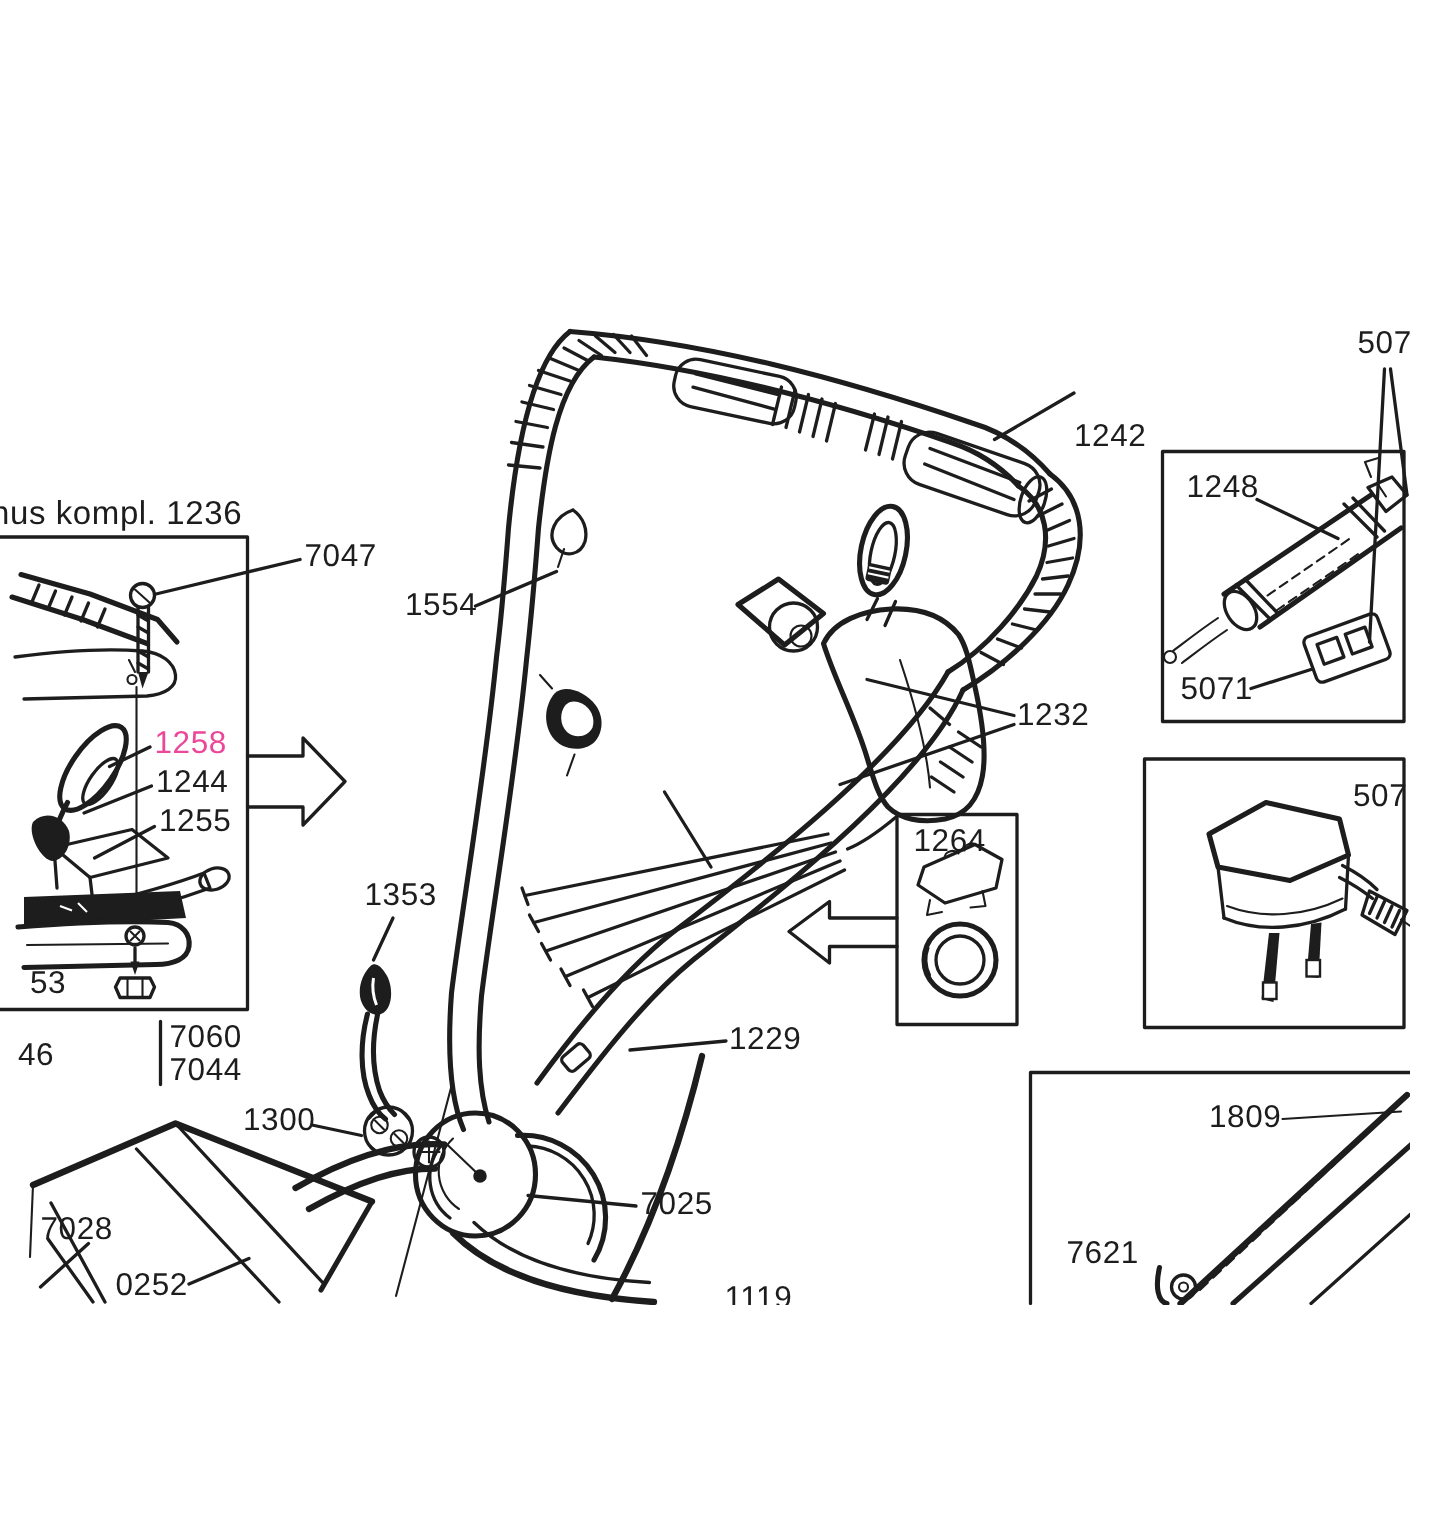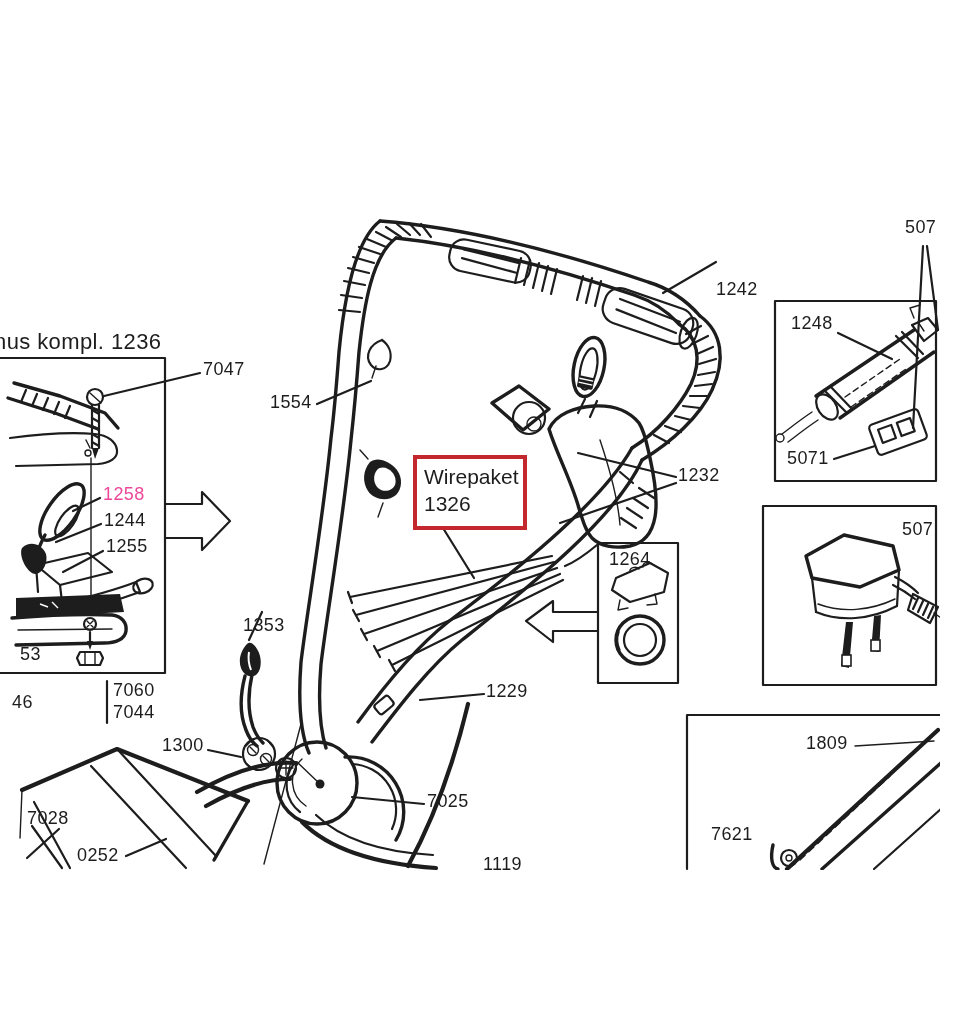--- a/index.html
+++ b/index.html
@@ -3,21 +3,21 @@
 <meta charset="utf-8">
 <style>
   html,body{margin:0;padding:0;background:#ffffff;}
   #stage{
     position:relative;width:958px;height:1024px;background:#ffffff;
     overflow:hidden;font-family:"Liberation Sans",sans-serif;
   }
   #artwork{position:absolute;left:0;top:0;z-index:1;}
   #labels-layer{position:absolute;left:0;top:0;width:958px;height:1024px;z-index:3;}
   .part-label{
-    position:absolute;font-size:18px;line-height:1.08;color:#1d1d1d;
+    position:absolute;font-size:21px;line-height:1.08;color:#1d1d1d;
     letter-spacing:0.4px;white-space:pre;
   }
   #highlight-box{
     position:absolute;left:413px;top:455px;width:99px;height:63px;
     border:4px solid #c2282e;z-index:4;background:rgba(255,255,255,0.0);
     padding:4px 0 0 7px;color:#1d1d1d;font-size:21px;line-height:1.3;
   }
   .cover{position:absolute;background:#ffffff;z-index:6;}
   #cover-right{left:940px;top:0;width:18px;height:1024px;}
   #cover-bottom{left:0;top:870px;width:958px;height:154px;}
@@ -341,41 +341,37 @@
       <path d="M126,856 L166,839"></path>
       <path d="M32,826 L62,868"></path>
       <path d="M27,858 L59,829"></path>
       <path d="M838,333 L892,359"></path>
       <path d="M834,459 L875,446"></path>
       <path d="M923,246 L913,428"></path>
       <path d="M927,246 L938,330"></path>
     </g>
   </svg>
 
-  <div id="highlight-box" style="border-color: rgb(194, 40, 46);">
-    <div>Wirepaket</div>
-    <div>1326</div>
-  </div>
 
   <div id="labels-layer">
       <div class="part-label" style="left: -6px; top: 330px; font-size: 22px; color: rgb(29, 29, 29);">nus kompl. 1236</div>
       <div class="part-label" style="left: 203px; top: 360px; color: rgb(29, 29, 29);">7047</div>
       <div class="part-label" style="left: 103px; top: 485px; color: #ec4899;">1258</div>
       <div class="part-label" style="left: 104px; top: 511px; color: rgb(29, 29, 29);">1244</div>
       <div class="part-label" style="left: 106px; top: 537px; color: rgb(29, 29, 29);">1255</div>
       <div class="part-label" style="left: 20px; top: 645px; color: rgb(29, 29, 29);">53</div>
       <div class="part-label" style="left: 12px; top: 693px; color: rgb(29, 29, 29);">46</div>
       <div class="part-label" style="left: 113px; top: 681px; color: rgb(29, 29, 29);">7060</div>
       <div class="part-label" style="left: 113px; top: 703px; color: rgb(29, 29, 29);">7044</div>
       <div class="part-label" style="left: 162px; top: 736px; color: rgb(29, 29, 29);">1300</div>
       <div class="part-label" style="left: 27px; top: 809px; color: rgb(29, 29, 29);">7028</div>
       <div class="part-label" style="left: 77px; top: 846px; color: rgb(29, 29, 29);">0252</div>
       <div class="part-label" style="left: 270px; top: 393px; color: rgb(29, 29, 29);">1554</div>
       <div class="part-label" style="left: 716px; top: 249px; color: rgb(29, 29, 29); margin-top: 31px;">1242</div>
-      <div class="part-label" style="left: 243px; top: 586px; color: rgb(29, 29, 29); margin-top: 30px;">1353</div>
+      <div class="part-label" style="left: 243px; top: 586px; color: rgb(29, 29, 29);">1353</div>
       <div class="part-label" style="left: 678px; top: 466px; color: rgb(29, 29, 29);">1232</div>
       <div class="part-label" style="left: 609px; top: 550px; color: rgb(29, 29, 29);">1264</div>
       <div class="part-label" style="left: 486px; top: 682px; color: rgb(29, 29, 29);">1229</div>
       <div class="part-label" style="left: 427px; top: 792px; color: rgb(29, 29, 29);">7025</div>
       <div class="part-label" style="left: 483px; top: 855px; color: rgb(29, 29, 29); text-align: right;">1119</div>
       <div class="part-label" style="left: 791px; top: 314px; color: rgb(29, 29, 29);">1248</div>
       <div class="part-label" style="left: 787px; top: 449px; color: rgb(29, 29, 29);">5071</div>
       <div class="part-label" style="left: 905px; top: 218px; color: rgb(29, 29, 29);">507</div>
       <div class="part-label" style="left: 902px; top: 520px; color: rgb(29, 29, 29);">507</div>
       <div class="part-label" style="left: 806px; top: 734px; color: rgb(29, 29, 29);">1809</div>

